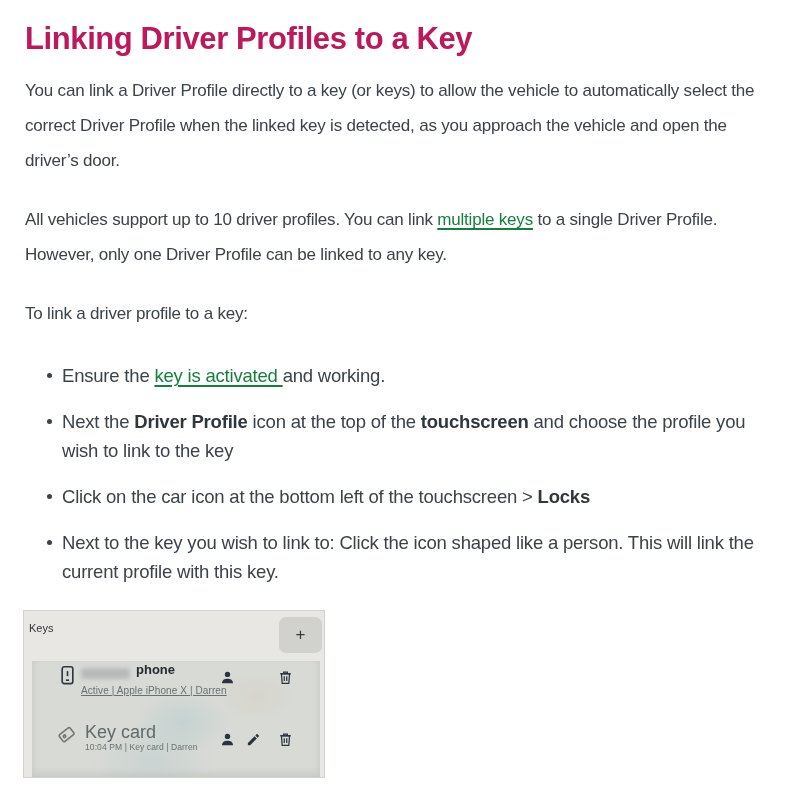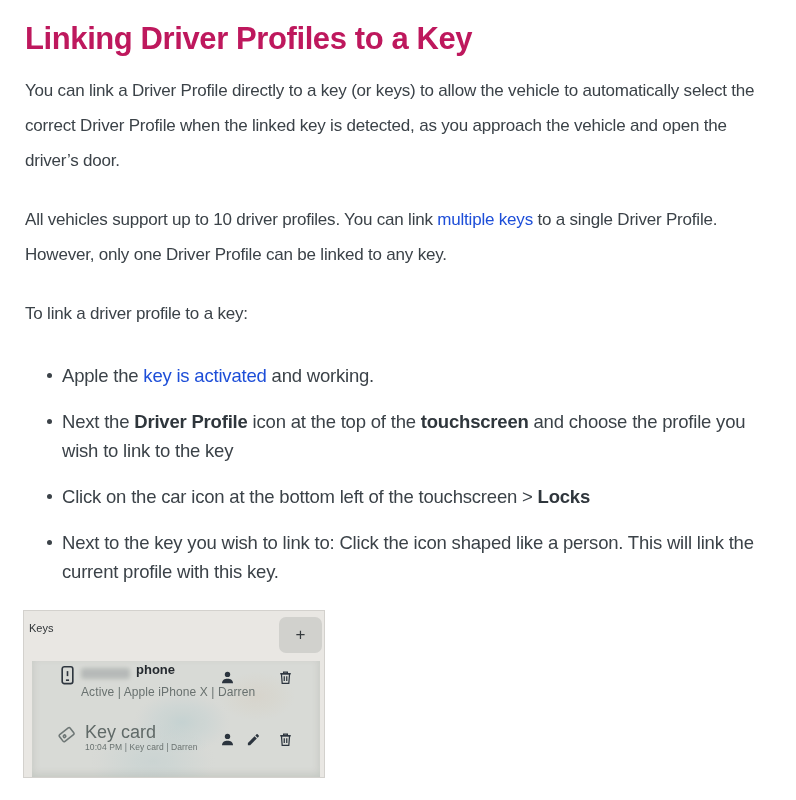--- a/index.html
+++ b/index.html
@@ -18,21 +18,21 @@
   .h-sub {
     font-size:26px; font-weight:bold; color:#131619;
     letter-spacing:-0.4px; line-height:1.2; margin:30px 0 14px 0;
   }
   .para {
     font-size:17px; line-height:35px; letter-spacing:-0.2px;
     color:#3b4248; max-width:750px; margin:0 0 24px 0;
   }
   .para.intro { margin-bottom:22px; }
   .textlink {
-    color:#1d4ed8; 
+    color:#15803d; text-decoration:underline;
     text-decoration-thickness:1.5px; text-underline-offset:3px;
     cursor:pointer;
   }
   b { color:#2f363c; }
 
   ul.steps { list-style:none; margin:30px 0 0 0; padding:0 0 0 37px; }
   ul.steps li {
     position:relative; font-size:18.5px; line-height:29px;
     letter-spacing:-0.2px; margin-bottom:17px; max-width:712px;
   }
@@ -72,41 +72,41 @@
       #dcded9;
     box-shadow: inset 0 -4px 8px rgba(60,70,65,0.14);
   }
   .ph-abs { position:absolute; }
   .ic { display:block; }
   .blur-blob {
     position:absolute; left:57px; top:57px; width:49px; height:11px;
     background:#b2b7b5; border-radius:3px; filter:blur(2px); opacity:0.85;
   }
   .row1-title { position:absolute; left:112px; top:51px; font-size:13px; font-weight:bold; color:#20262c; }
-  .row1-sub   { position:absolute; left:57px;  top:74px; font-size:12px; color:#67716f; letter-spacing:0.1px; }
+  .row1-sub   { position:absolute; left:57px;  top:74px; font-size:10px; color:#67716f; letter-spacing:0.1px;text-decoration:underline; }
   .row2-title { position:absolute; left:61px;  top:111px; font-size:18px; color:#5e6967; }
   .row2-sub   { position:absolute; left:61px;  top:131px; font-size:8.5px; color:#67716f; letter-spacing:0.1px; }
   .icon-btn { cursor:pointer; }
 </style>
 </head>
 <body>
 
 <div class="article">
 
   <h2 class="h-main">Linking Driver Profiles to a Key</h2>
 
   <p class="para">You can link a Driver Profile directly to a key (or keys) to allow the vehicle to automatically select the correct Driver Profile when the linked key is detected, as you approach the vehicle and open the driver’s door.</p>
 
   <p class="para"><span>All vehicles support up to 10 driver profiles. You can link </span><a class="textlink">multiple keys</a><span> to a single Driver Profile. However, only one Driver Profile can be linked to any key.</span></p>
 
 
   <p class="para intro">To link a driver profile to a key:</p>
 
   <ul class="steps">
-    <li><span>Apple the </span><a class="textlink">key is activated </a><span>and working.</span></li>
+    <li><span>Ensure the </span><a class="textlink">key is activated </a><span>and working.</span></li>
 
     <li><span>Next the </span><b>Driver Profile</b><span> icon at the top of the </span><b>touchscreen</b><span> and choose the profile you wish to link to the key</span></li>
 
     <li><span>Click on the car icon at the bottom left of the touchscreen &gt; </span><b>Locks</b></li>
 
     <li><span>Next to the key you wish to link to: Click the icon shaped like a person. This will link the current profile with this key.</span></li>
   </ul>
 
   <figure class="photo">
     <div class="photo-inner">

